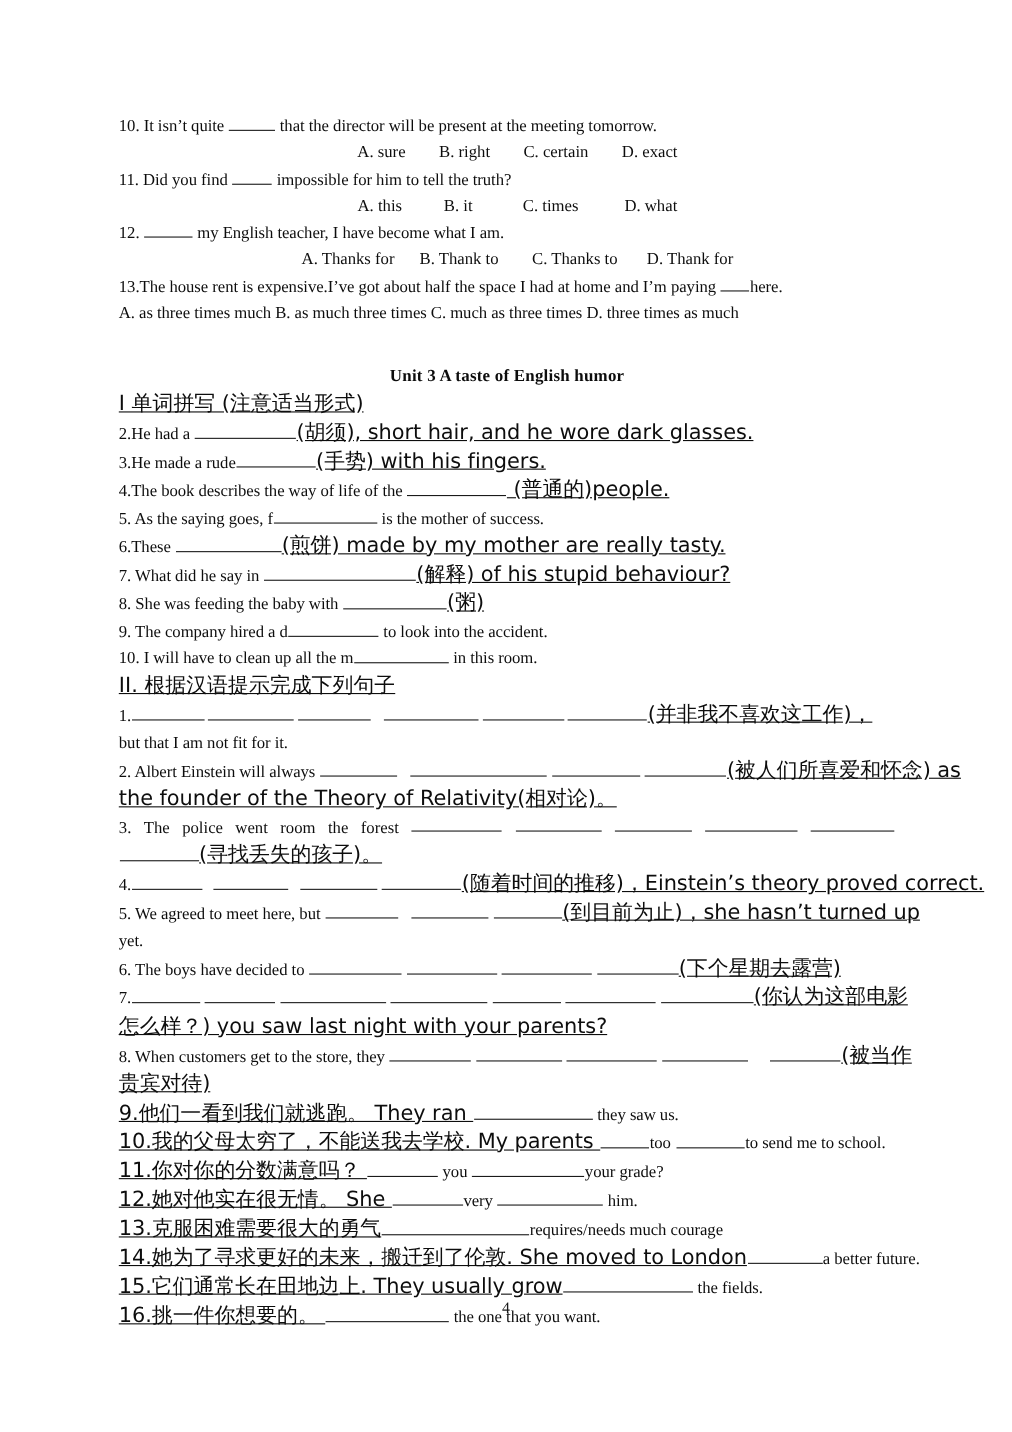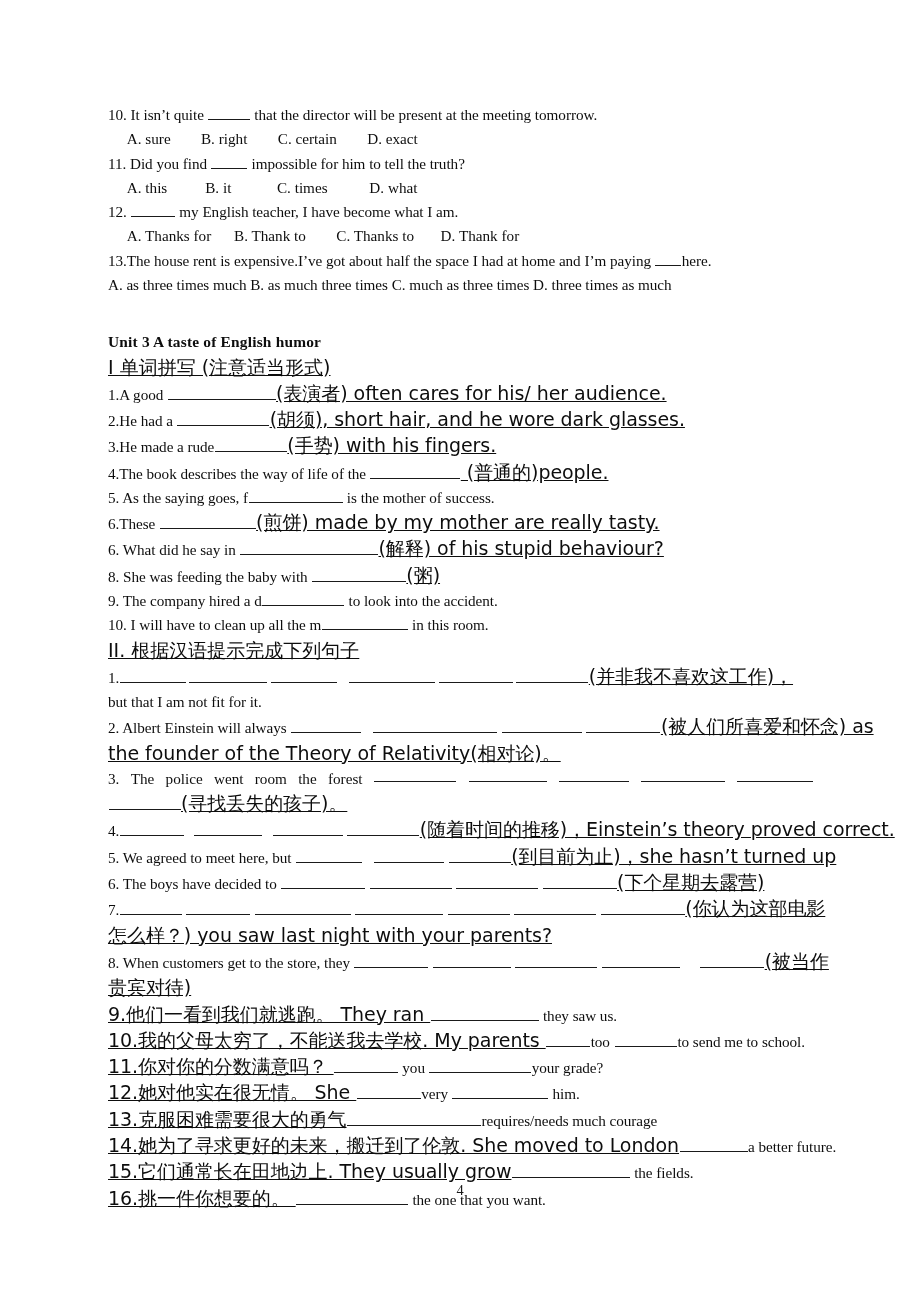--- a/index.html
+++ b/index.html
@@ -31,26 +31,27 @@
     font-size: 15.2px;
     line-height: 24.3px;
     white-space: nowrap;
     letter-spacing: -0.05px;
   }
   .opt-row {
     font-size: 15.2px;
     line-height: 24.3px;
     white-space: pre;
     padding-left: 12px;
+    text-align: center;
   }
   .gap-block {
     height: 33px;
   }
   .unit-heading {
-    text-align: left;
+    text-align: center;
     font-weight: bold;
     font-size: 15.4px;
     line-height: 24.3px;
     letter-spacing: 0.2px;
   }
   .sec-heading {
     font-size: 15.2px;
     line-height: 25px;
   }
   .cn {
@@ -114,33 +115,32 @@
       <div class="line" style="padding-left:0">A. as three times much   B. as much three times  C. much as three times   D. three times as much</div>
     </div>
 
     <div class="gap-block"></div>
 
     <div class="unit-heading">Unit 3    A taste of English humor</div>
 
     <div>
       <div class="sec-heading"><span class="cn">Ⅰ 单词拼写 (注意适当形式)</span></div>
 
-      <div class="line"><span>1.A good </span><span class="blank" style="width:108px"></span><span class="cn">(表演者) often cares for his/ her audience.</span></div>
 
       <div class="line"><span>2.He had a </span><span class="blank" style="width:92px"></span><span class="cn">(胡须), short hair, and he wore dark glasses.</span></div>
 
       <div class="line"><span>3.He made a rude</span><span class="blank" style="width:72px"></span><span class="cn">(手势) with his fingers.</span></div>
 
       <div class="line"><span>4.The book describes the way of life of the </span><span class="blank" style="width:90px"></span><span class="cn"> (普通的)people.</span></div>
 
       <div class="line"><span>5. As the saying goes, f</span><span class="blank" style="width:94px"></span><span> is the mother of success.</span></div>
 
       <div class="line"><span>6.These </span><span class="blank" style="width:96px"></span><span class="cn">(煎饼) made by my mother are really tasty.</span></div>
 
-      <div class="line"><span>6. What did he say in </span><span class="blank" style="width:138px"></span><span class="cn">(解释) of his stupid behaviour?</span></div>
+      <div class="line"><span>7. What did he say in </span><span class="blank" style="width:138px"></span><span class="cn">(解释) of his stupid behaviour?</span></div>
 
       <div class="line"><span>8. She was feeding the baby with </span><span class="blank" style="width:94px"></span><span class="cn">(粥)</span></div>
 
       <div class="line"><span>9. The company hired a d</span><span class="blank" style="width:82px"></span><span> to look into the accident.</span></div>
 
       <div class="line"><span>10. I will have to clean up all the m</span><span class="blank" style="width:86px"></span><span> in this room.</span></div>
     </div>
 
     <div>
       <div class="sec-heading"><span class="cn">II.  根据汉语提示完成下列句子</span></div>
@@ -163,20 +163,21 @@
         <span class="blank" style="width:78px"></span>
         <span class="blank" style="width:70px"></span>
         <span class="blank" style="width:84px"></span>
         <span class="blank" style="width:76px"></span>
       </div>
       <div class="line"><span class="blank" style="width:72px"></span><span class="cn">(寻找丢失的孩子)。</span></div>
 
       <div class="line"><span>4.</span><span class="blank" style="width:64px"></span><span class="blank" style="width:68px;margin-left:10px"></span><span class="blank" style="width:70px;margin-left:10px"></span><span class="blank" style="width:72px;margin-left:4px"></span><span class="cn">(随着时间的推移)，Einstein’s theory proved correct.</span></div>
 
       <div class="line"><span>5. We agreed to meet here, but </span><span class="blank" style="width:66px"></span><span class="blank" style="width:70px;margin-left:12px"></span><span class="blank" style="width:62px;margin-left:4px"></span><span class="cn">(到目前为止)，she hasn’t turned up</span></div>
+      <div class="line">yet.</div>
 
       <div class="line"><span>6. The boys have decided to </span><span class="blank" style="width:84px"></span><span class="blank" style="width:82px;margin-left:4px"></span><span class="blank" style="width:82px;margin-left:4px"></span><span class="blank" style="width:74px;margin-left:4px"></span><span class="cn">(下个星期去露营)</span></div>
 
       <div class="line"><span>7.</span><span class="blank" style="width:62px"></span><span class="blank" style="width:64px;margin-left:4px"></span><span class="blank" style="width:96px;margin-left:4px"></span><span class="blank" style="width:88px;margin-left:4px"></span><span class="blank" style="width:62px;margin-left:4px"></span><span class="blank" style="width:82px;margin-left:4px"></span><span class="blank" style="width:84px;margin-left:4px"></span><span class="cn">(你认为这部电影</span></div>
       <div class="line"><span class="cn">怎么样？) you saw last night with your parents?</span></div>
 
       <div class="line"><span>8. When customers get to the store, they </span><span class="blank" style="width:74px"></span><span class="blank" style="width:78px;margin-left:4px"></span><span class="blank" style="width:82px;margin-left:4px"></span><span class="blank" style="width:78px;margin-left:4px"></span><span class="blank" style="width:64px;margin-left:20px"></span><span class="cn">(被当作</span></div>
       <div class="line"><span class="cn">贵宾对待)</span></div>
 
       <div class="line"><span class="cn">9.他们一看到我们就逃跑。  They ran </span><span class="blank" style="width:108px"></span><span> they saw us.</span></div>

